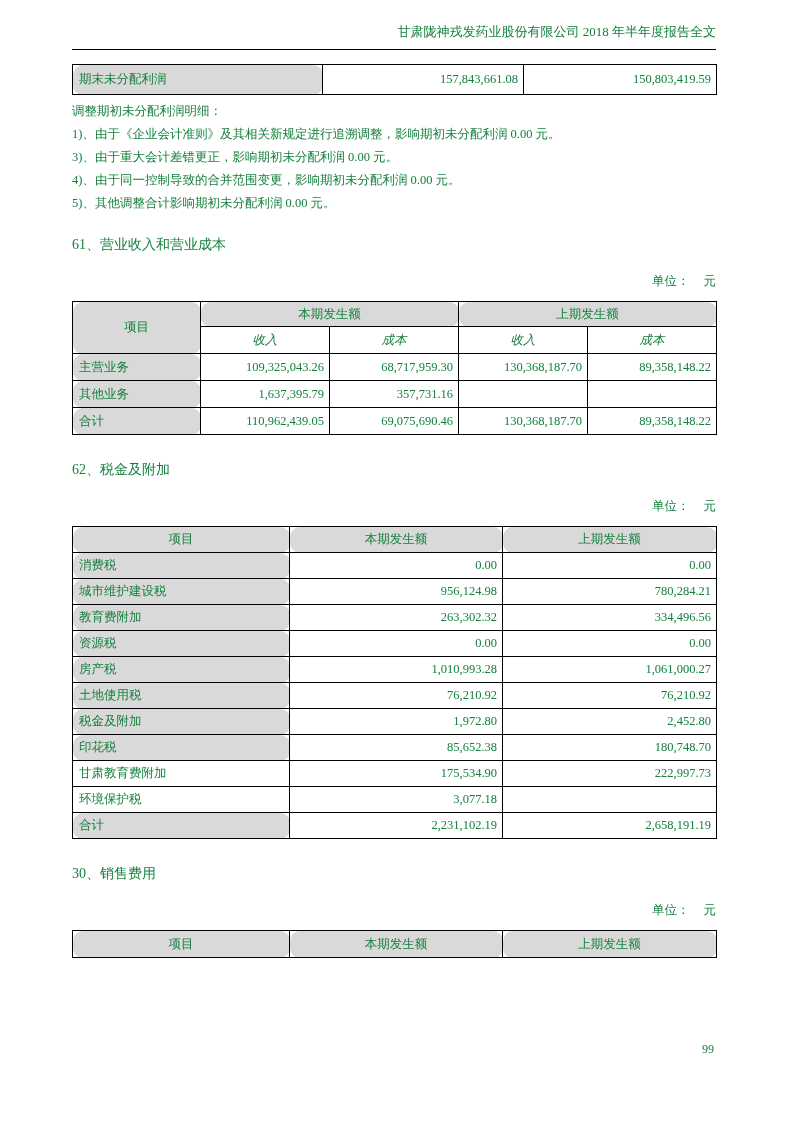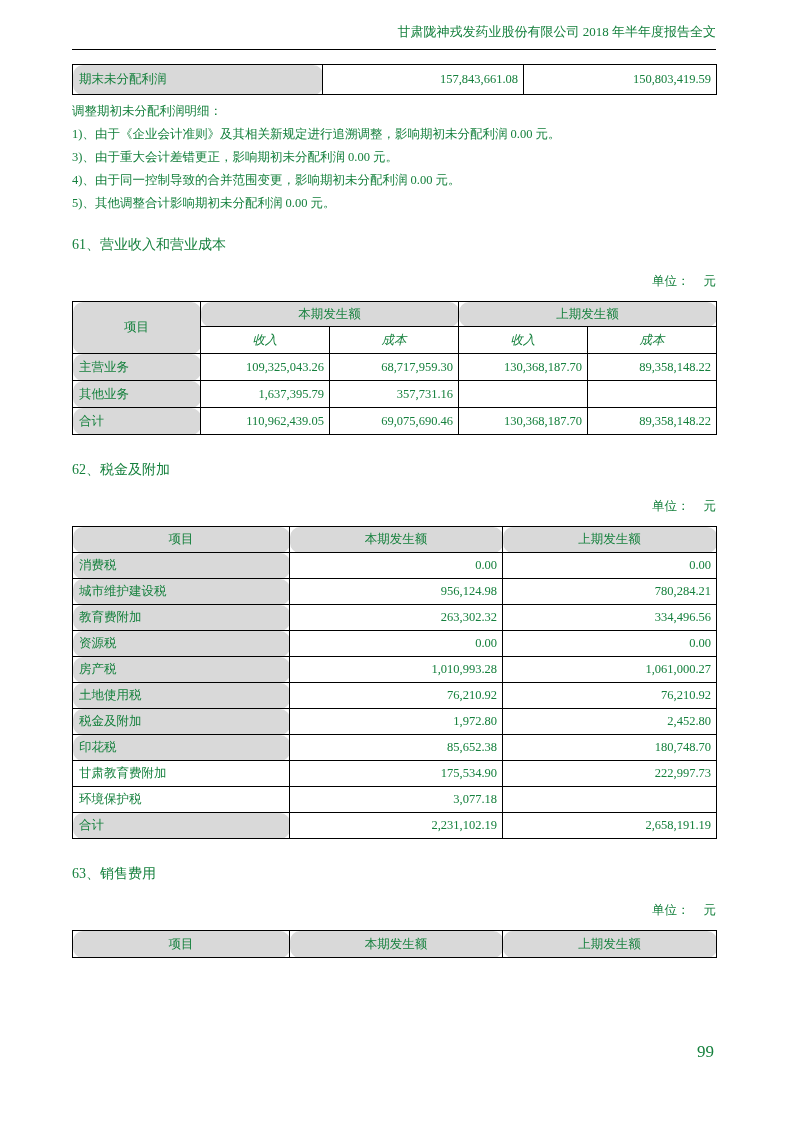--- a/index.html
+++ b/index.html
@@ -62,21 +62,21 @@
     font-size:12.5px;
     font-family:Liberation Mono, monospace;
   }
   .unit-val { margin-left:14px; }
   .tbl-wrap { margin-top:12px; }
   .footnote { margin-top:6px; line-height:13px; }
   .page-number {
     position:absolute;
     top:1042px;
     right:79px;
-    font-size:17px;
+    font-size:12px;
   }
 </style>
 </head>
 <body>
 
 <div class="page">
 
   <div class="doc-header">
     <span>甘肃陇神戎发药业股份有限公司 2018 年半年度报告全文</span>
   </div>
@@ -226,21 +226,21 @@
       <tr>
         <td class="label shaded">合计</td>
         <td class="num">2,231,102.19</td>
         <td class="num">2,658,191.19</td>
       </tr>
     </tbody>
       </table>
   </div>
 
 
-  <h2 class="section-title">63、销售费用</h2>
+  <h2 class="section-title">30、销售费用</h2>
   <div class="unit-line">
     <span>单位：</span><span class="unit-val">元</span>
   </div>
 
   <div class="tbl-wrap">
     <table class="tbl t63">
       <colgroup>
           <col style="width:217px">
           <col style="width:213px">
           <col style="width:214px">

